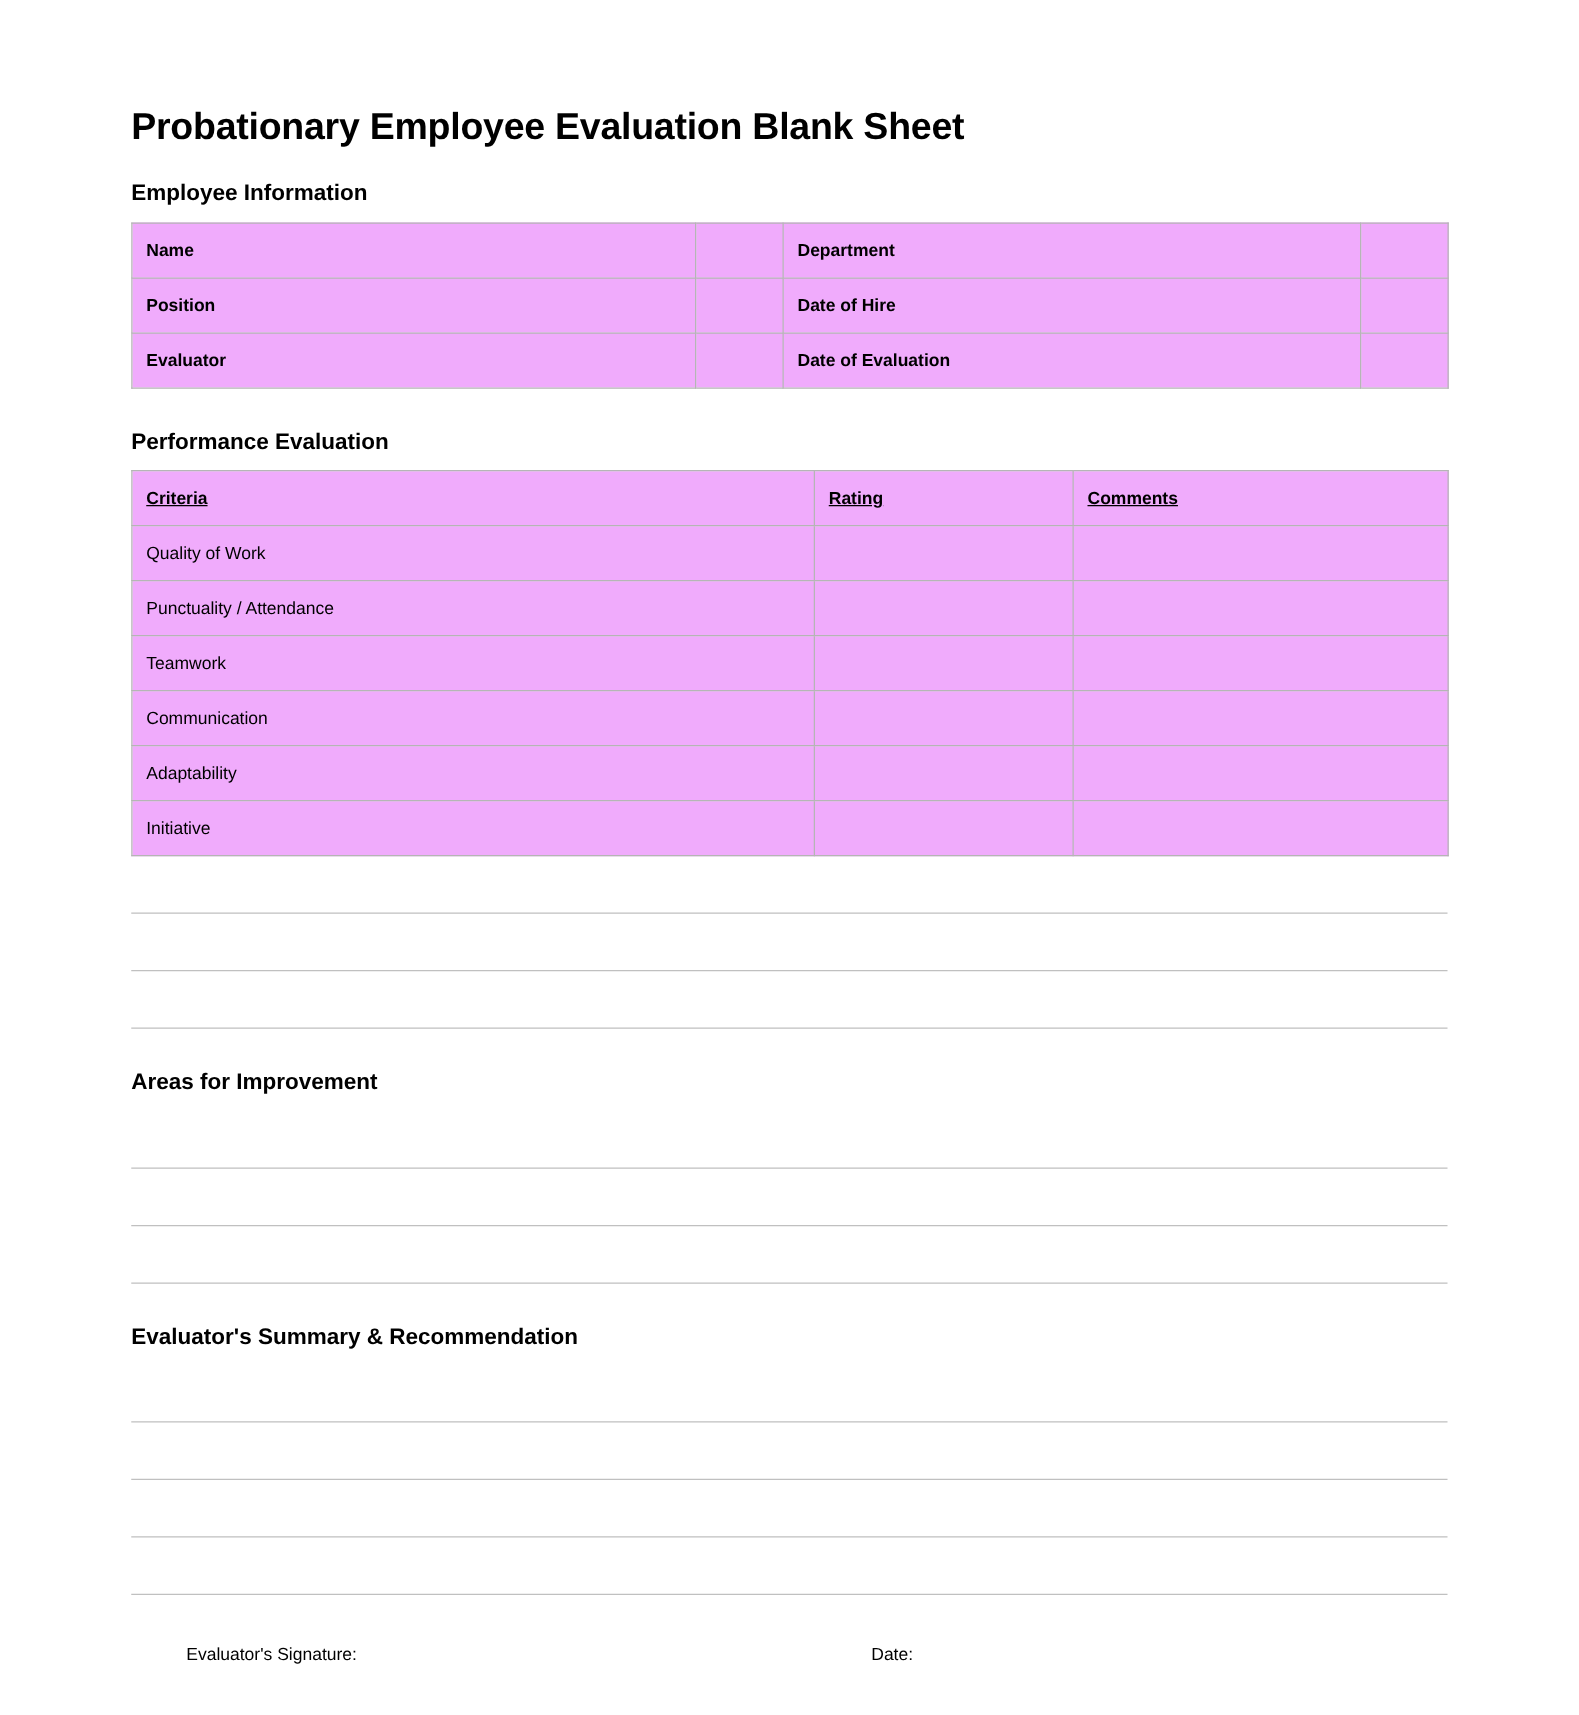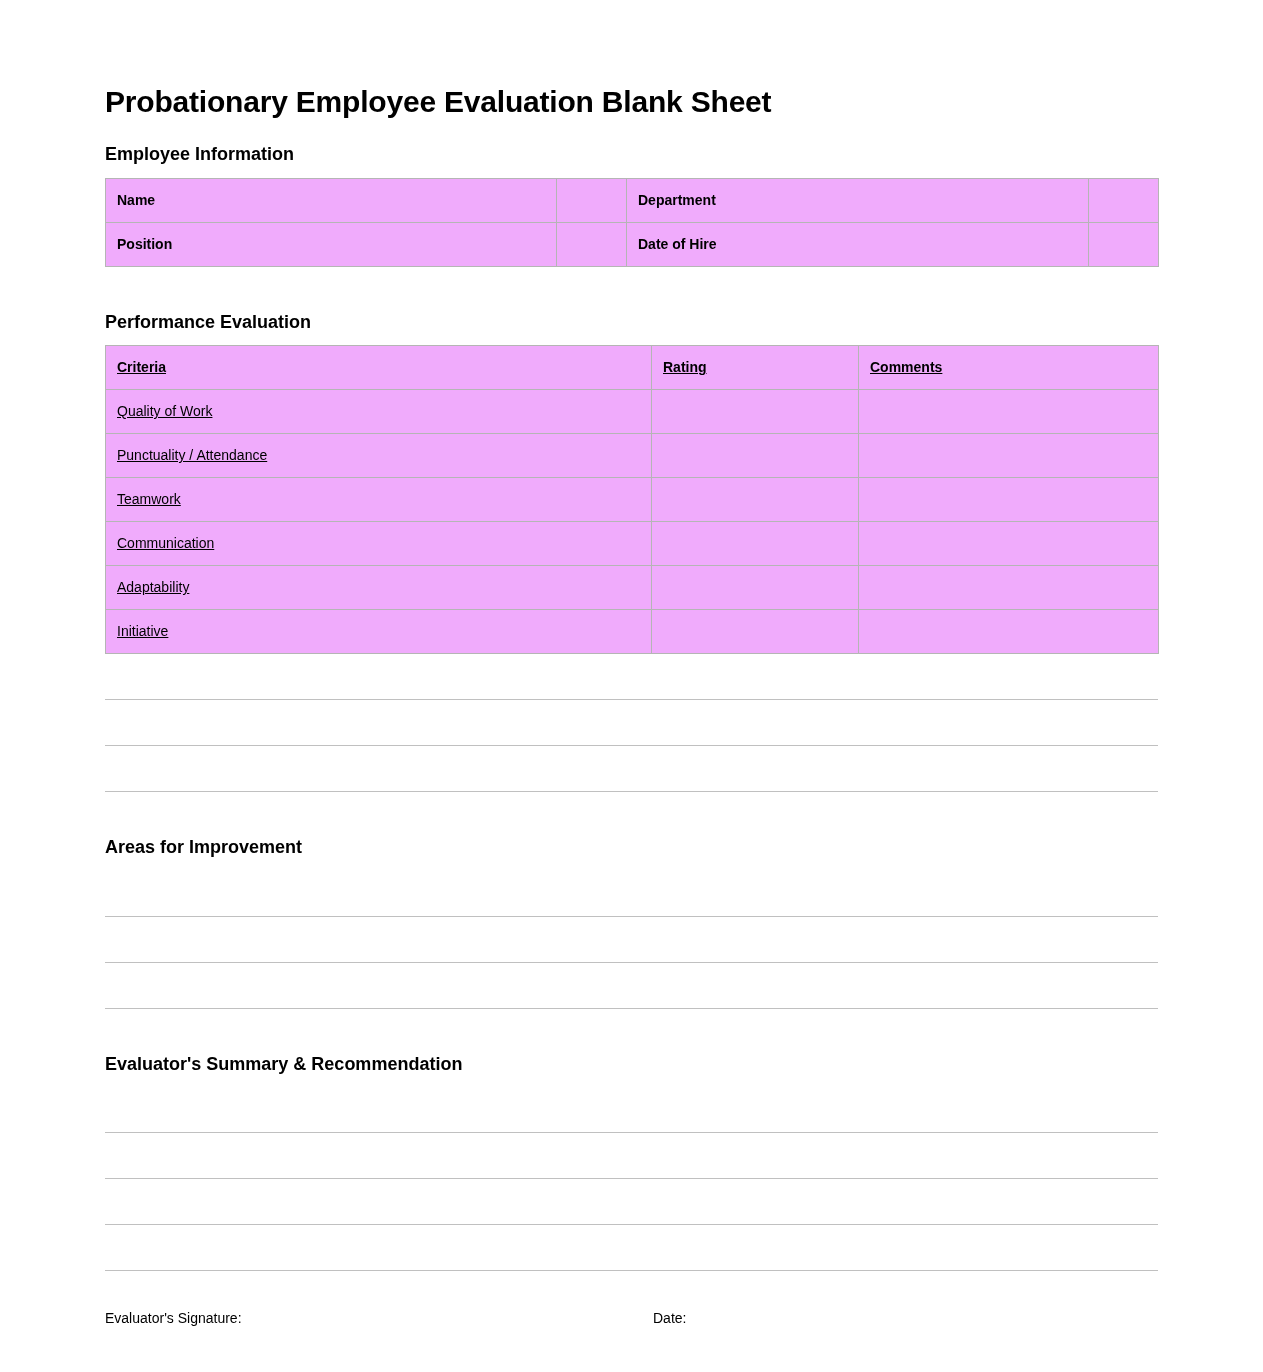--- a/index.html
+++ b/index.html
@@ -28,21 +28,21 @@
     margin: 0 0 26px 0;
     line-height: 1.1;
   }
   .section-heading {
     font-size: 18px;
     font-weight: bold;
     margin: 0 0 12px 0;
     line-height: 1.2;
   }
   .section-heading.spaced {
-    margin-top: 45px;
+    margin-top: 32px;
   }
   
   table.grid {
     border-collapse: collapse;
     width: 1053px;
     table-layout: fixed;
   }
   table.grid td {
     border: 1px solid #b5b5b5;
     height: 35px;
@@ -57,21 +57,21 @@
   
   .info col.c1 { width: 451px; }
   .info col.c2 { width: 70px; }
   .info col.c3 { width: 462px; }
   .info col.c4 { width: 70px; }
   
   .perf col.p1 { width: 546px; }
   .perf col.p2 { width: 207px; }
   .perf col.p3 { width: 300px; }
   .perf td.head { font-weight: bold; text-decoration: underline; }
-  .perf td.crit { font-weight: normal; text-decoration: underline; }
+  .perf td.crit { font-weight: normal; }
   
   .ruled {
     width: 1053px;
   }
   .ruled .rule {
     height: 45px;
     border-bottom: 1px solid #c0c0c0;
   }
   
   .sign-row {
@@ -81,21 +81,21 @@
   }
   .sign-field {
     position: relative;
   }
   .sign-field .sig-label {
     font-size: 14px;
     font-weight: normal;
     line-height: 1.2;
     white-space: nowrap;
   }
-  .sign-field.signature { width: 548px; }
+  .sign-field.signature { width: 548px; margin-left: 44px; }
   .sign-field.date { width: 300px; }
 </style>
 </head>
 <body>
 
 <div class="page">
 
   <h1 class="doc-title">Probationary Employee Evaluation Blank Sheet</h1>
 
   <div class="section-heading">Employee Information</div>
@@ -113,20 +113,26 @@
         <td class="blank"></td>
         <td class="lbl">Department</td>
         <td class="blank"></td>
       </tr>
       <tr>
         <td class="lbl">Position</td>
         <td class="blank"></td>
         <td class="lbl">Date of Hire</td>
         <td class="blank"></td>
       </tr>
+      <tr>
+        <td class="lbl">Evaluator</td>
+        <td class="blank"></td>
+        <td class="lbl">Date of Evaluation</td>
+        <td class="blank"></td>
+      </tr>
     </tbody>
   </table>
 
   <div class="section-heading spaced">Performance Evaluation</div>
 
   <table class="grid perf">
     <colgroup>
       <col class="p1">
         <col class="p2">
         <col class="p3">

